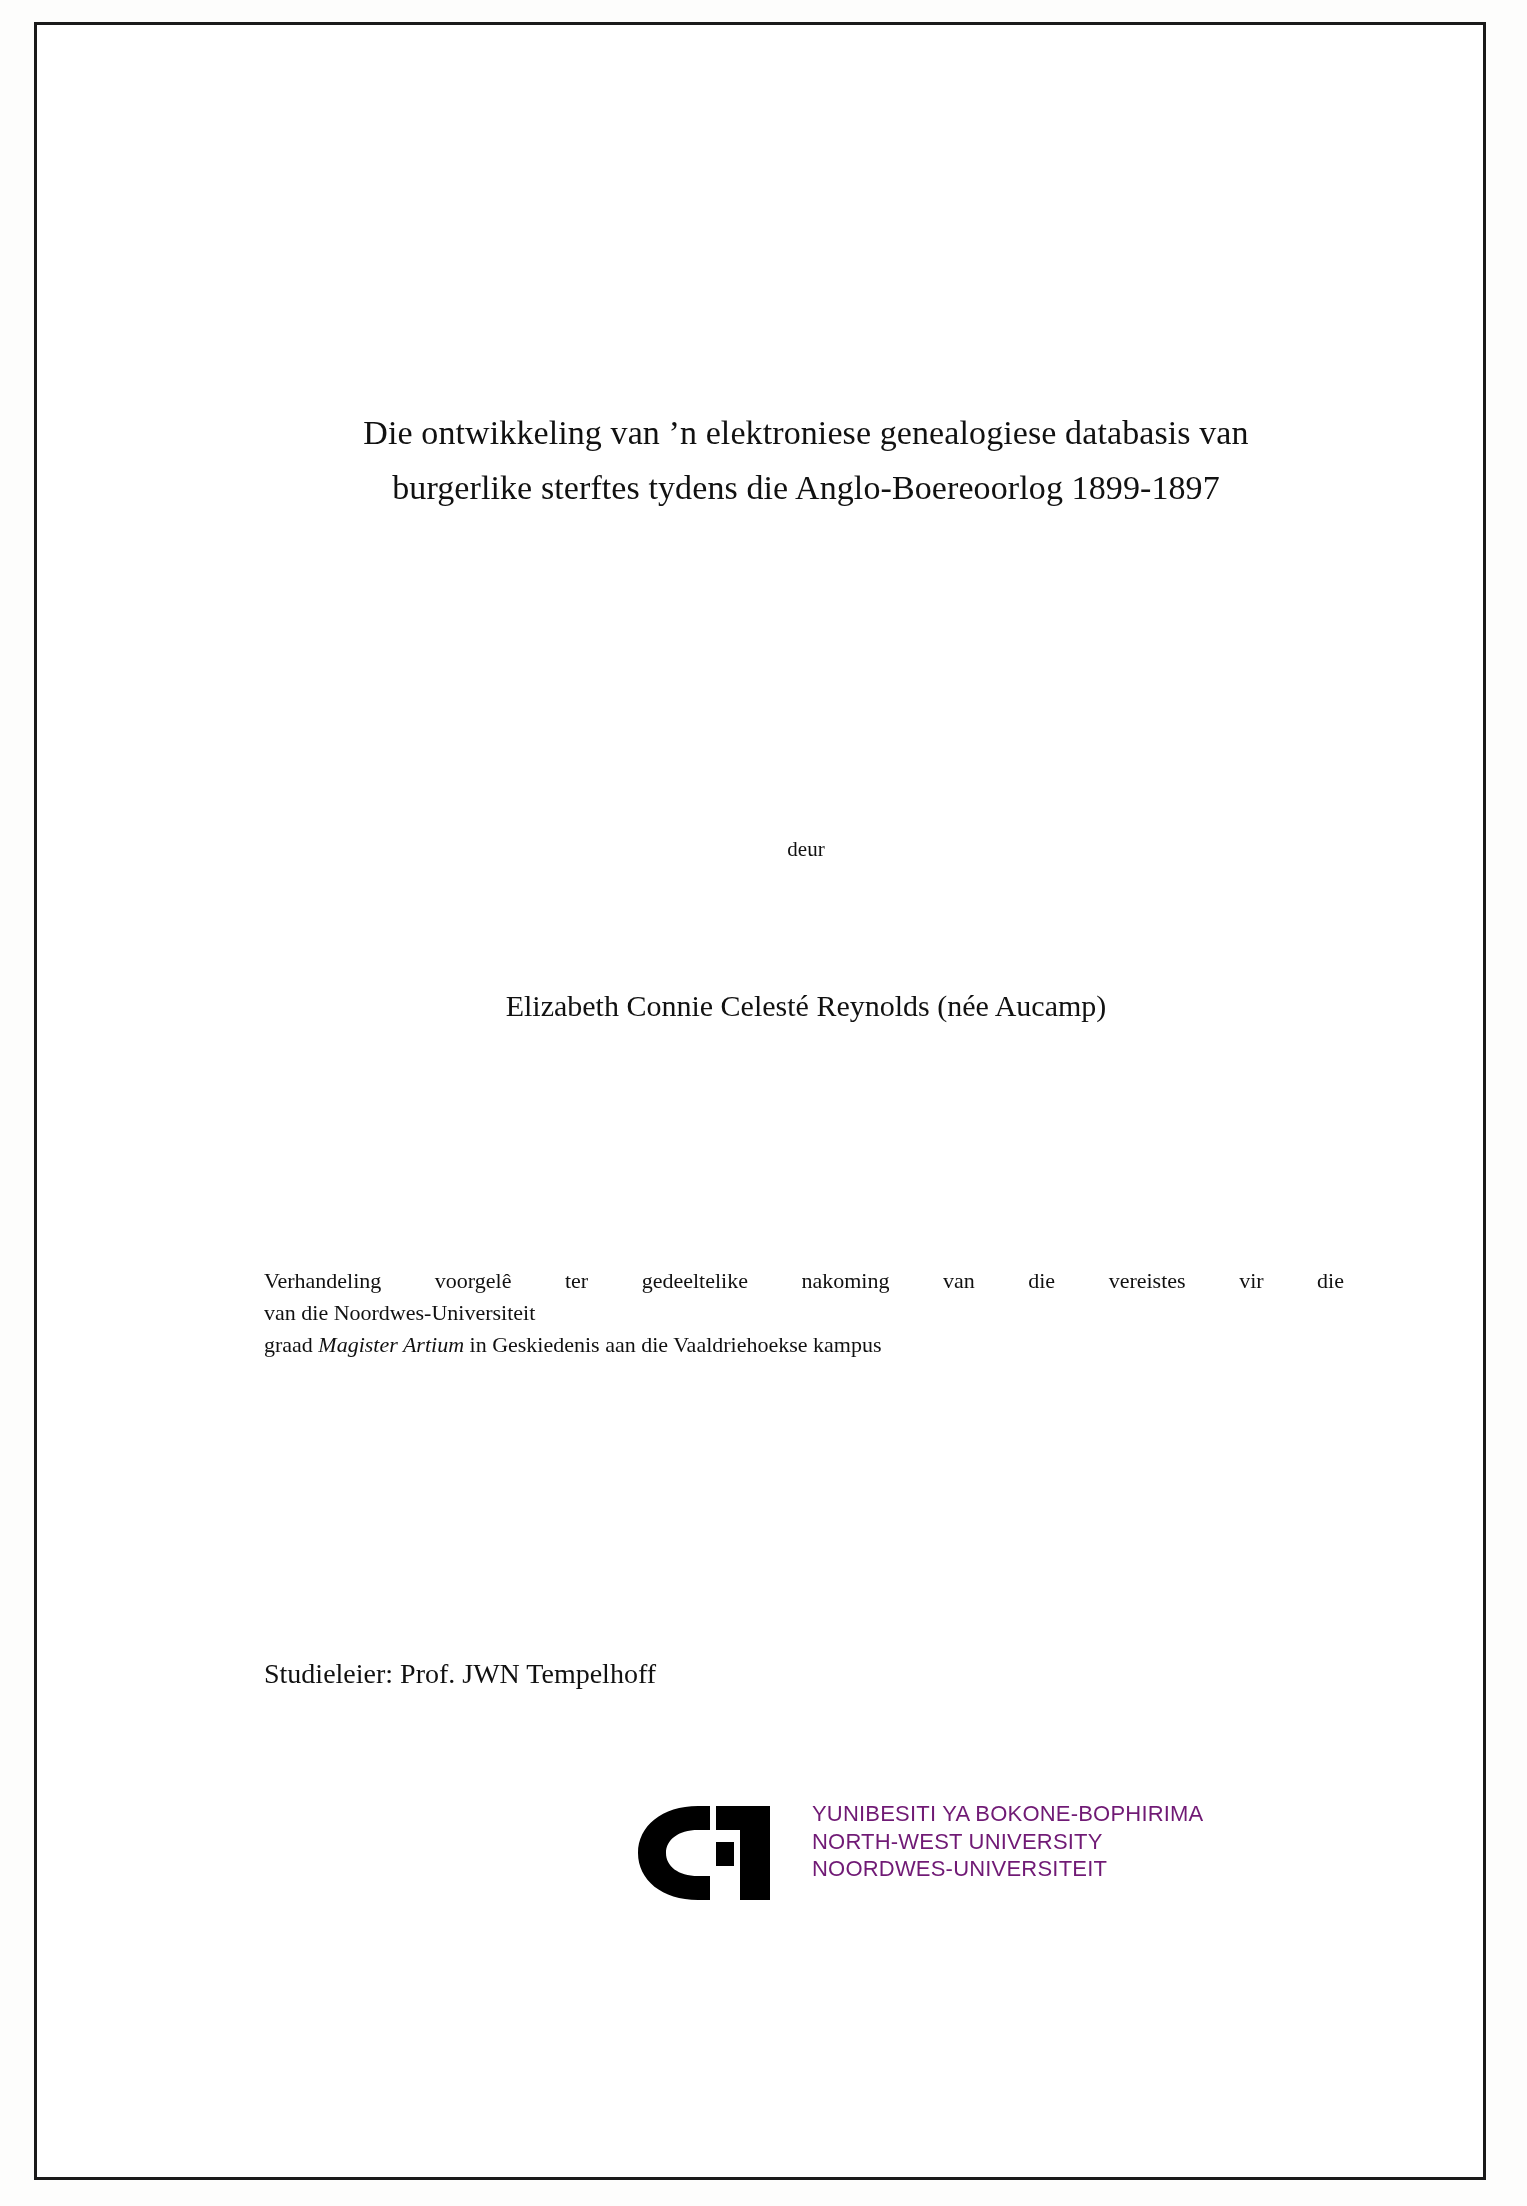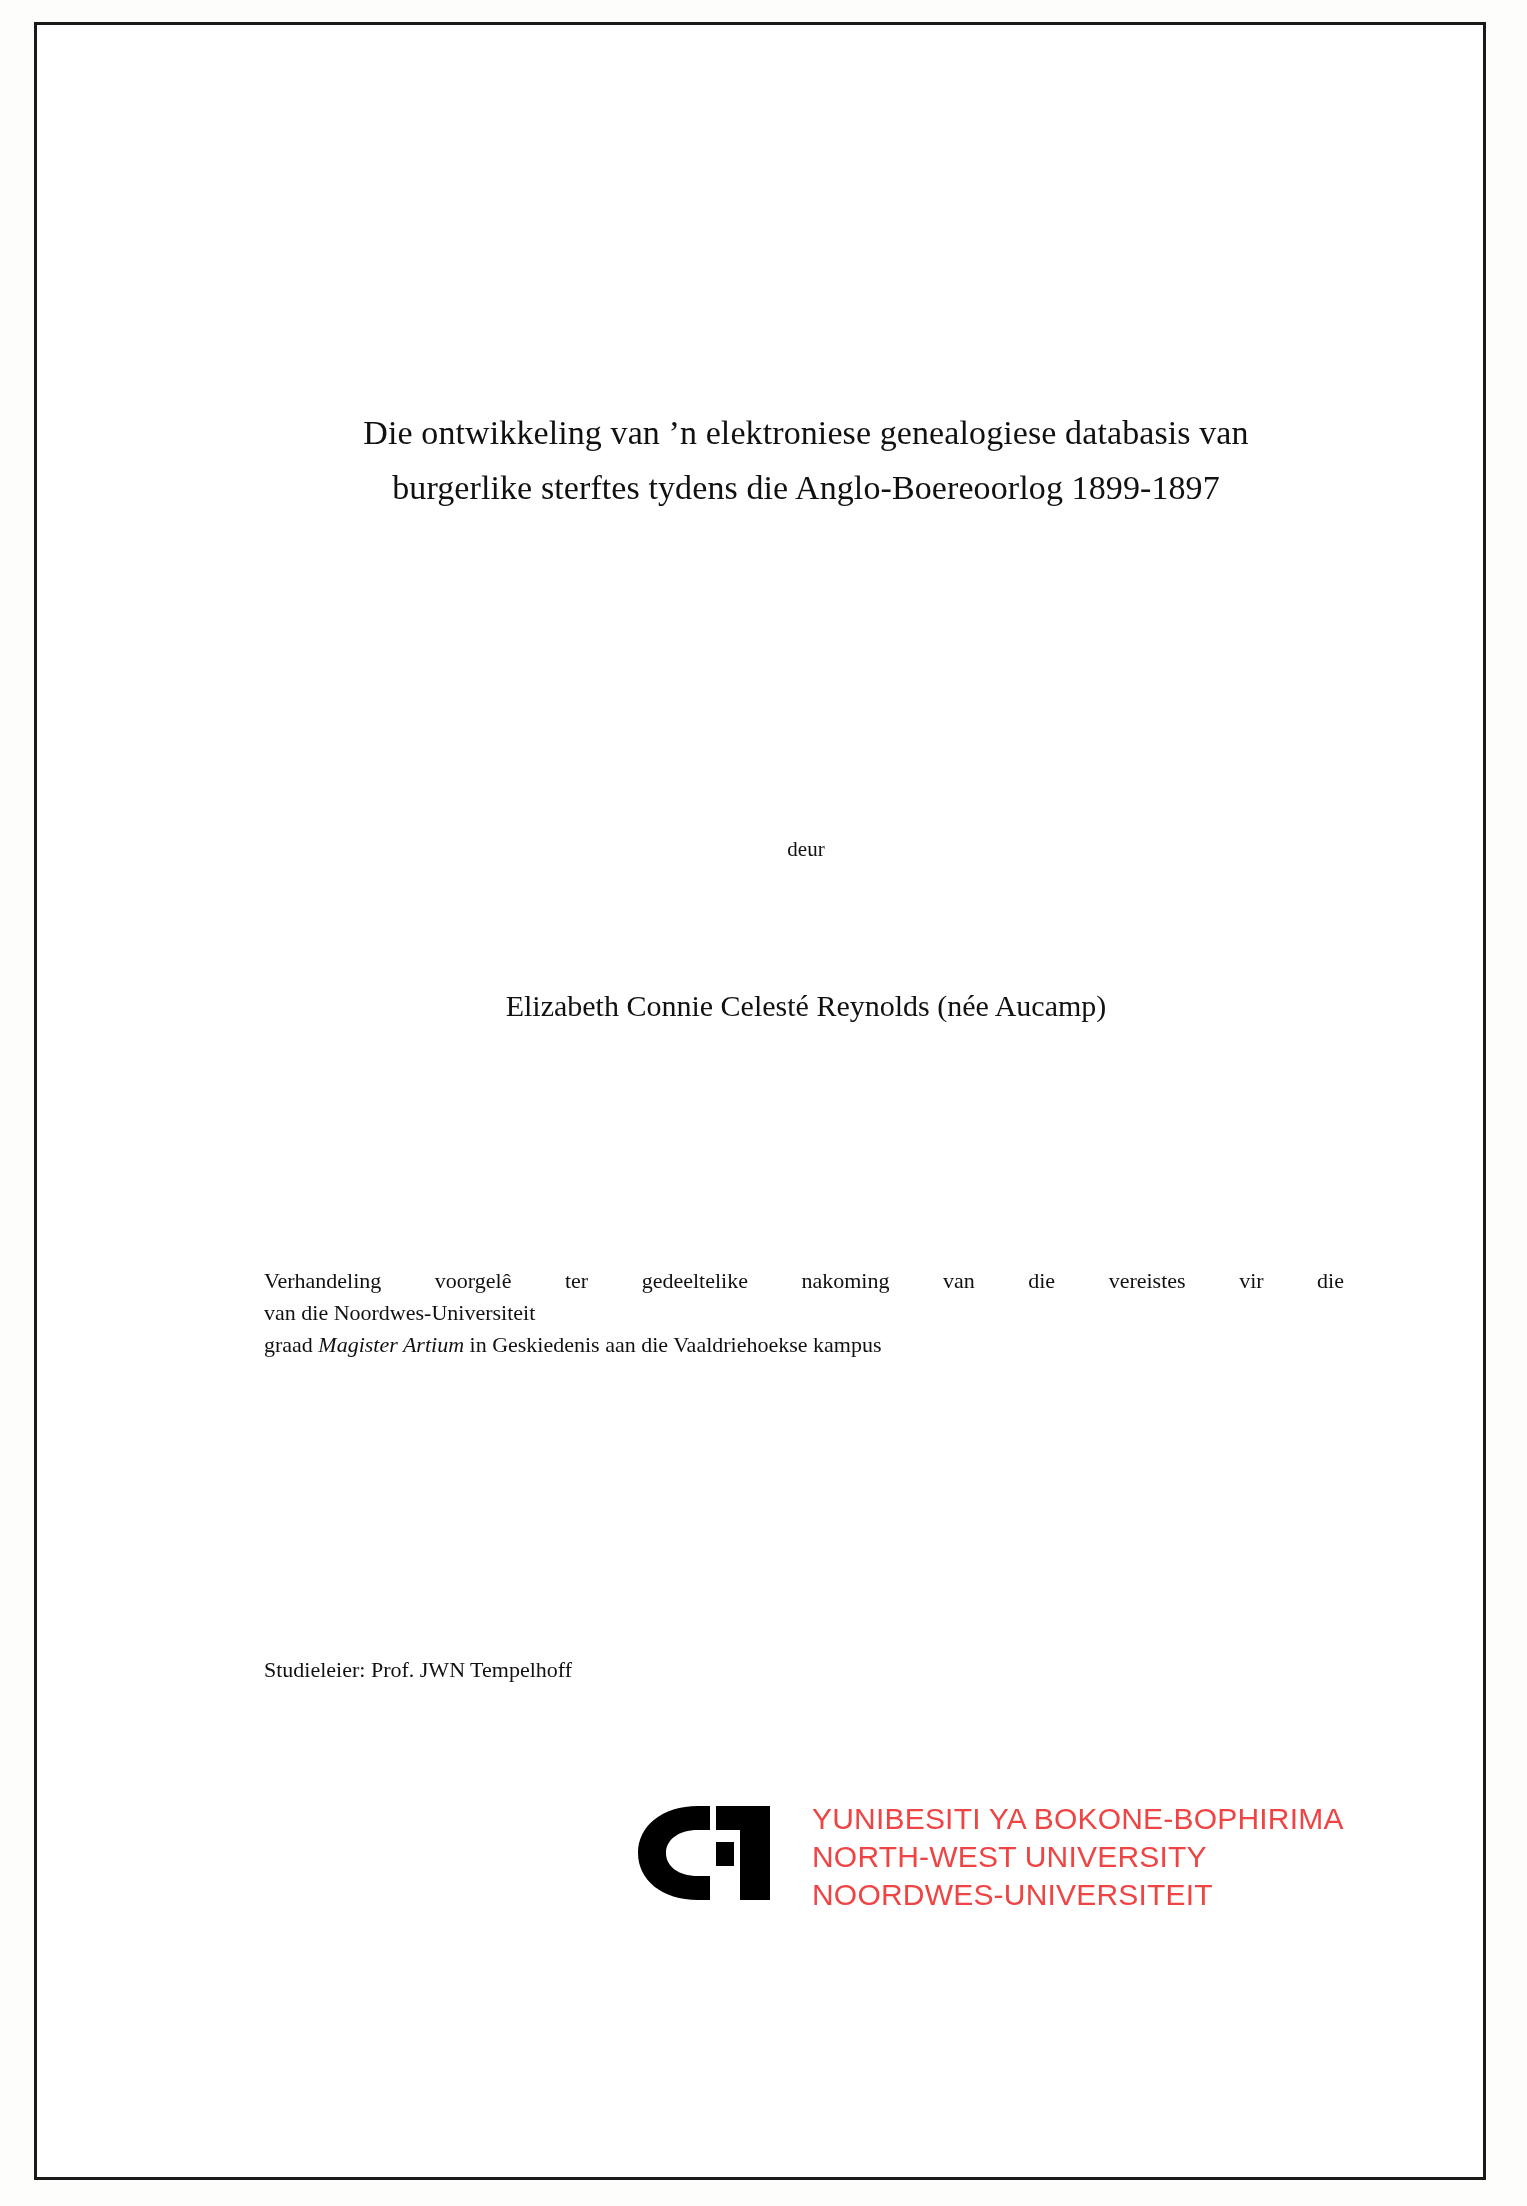--- a/index.html
+++ b/index.html
@@ -105,21 +105,21 @@
   }
   .statement em {
     font-style: italic;
   }
 
   .supervisor {
     position: absolute;
     top: 1598px;
     left: 38px;
     width: 1000px;
-    font-size: 22px;
+    font-size: 28px;
     line-height: 1.34;
     text-align: left;
   }
 
   
   .logo-block {
     position: absolute;
     top: 1735px;
     left: 398px;
     width: 620px;
@@ -130,24 +130,24 @@
     left: 0;
     top: 6px;
     width: 185px;
     height: 110px;
   }
   .logo-text {
     position: absolute;
     left: 188px;
     top: 8px;
     font-family: "Liberation Sans", sans-serif;
-    font-size: 30px;
+    font-size: 22px;
     line-height: 1.26;
     letter-spacing: 0.2px;
-    color: #ef4444;
+    color: #701a75;
     font-weight: 400;
     white-space: nowrap;
   }
 </style>
 </head>
 <body>
 
 <div class="page-scan">
   <div class="page-border">
     <div class="page-inner">

